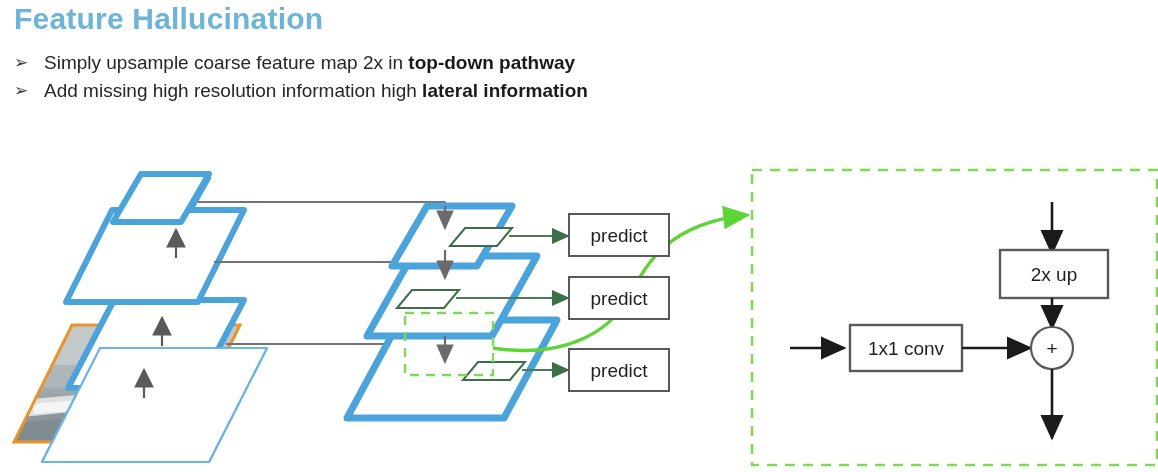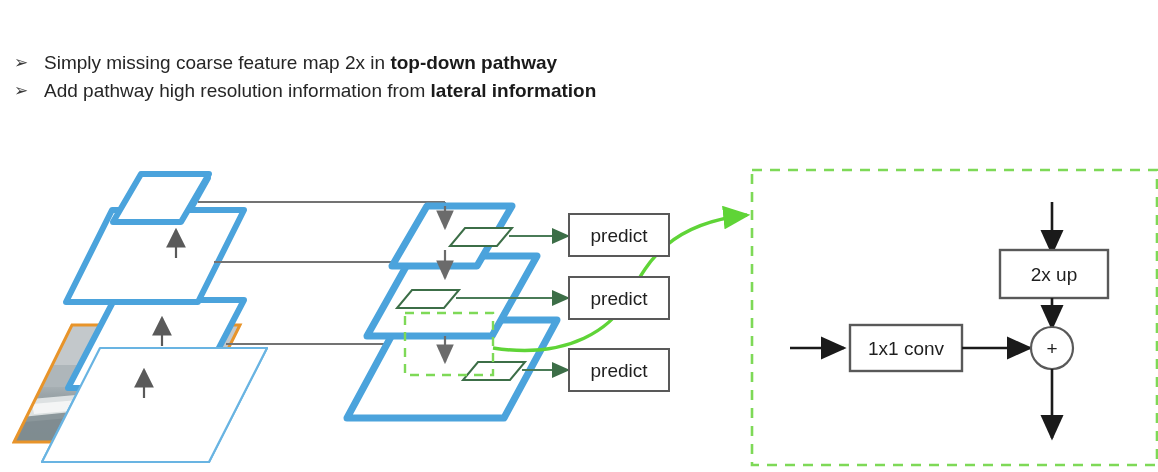--- a/index.html
+++ b/index.html
@@ -29,31 +29,32 @@
   .lbl{font-family:"Liberation Sans","DejaVu Sans",sans-serif;
        font-size:19px; fill:#1f1f1f;}
   .lbl-r{font-family:"Liberation Sans","DejaVu Sans",sans-serif;
        font-size:19px; fill:#1f1f1f;}
 </style>
 </head>
 <body>
 
 <div id="slide">
 
+  <div class="title">Feature Hallucination</div>
 
   <div class="bullets">
 
     <div class="bullet-row">
       <span class="bullet-marker">➢</span>
-      <span class="bullet-text"><span>Simply missing coarse feature map 2x in </span><span class="em">top-down pathway</span><span></span></span>
+      <span class="bullet-text"><span>Simply upsample coarse feature map 2x in </span><span class="em">top-down pathway</span><span></span></span>
     </div>
 
     <div class="bullet-row">
       <span class="bullet-marker">➢</span>
-      <span class="bullet-text"><span>Add pathway high resolution information from </span><span class="em">lateral information</span><span></span></span>
+      <span class="bullet-text"><span>Add missing high resolution information high </span><span class="em">lateral information</span><span></span></span>
     </div>
 
   </div>
 
   <div class="figure">
     <svg width="1158" height="322" viewBox="0 0 1158 322" xmlns="http://www.w3.org/2000/svg">
       <defs>
         <marker id="arrGray" markerWidth="9" markerHeight="8" refX="8" refY="4" orient="auto">
           <path d="M0,0 L9,4 L0,8 z" fill="#6b6b6b"></path>
         </marker>

